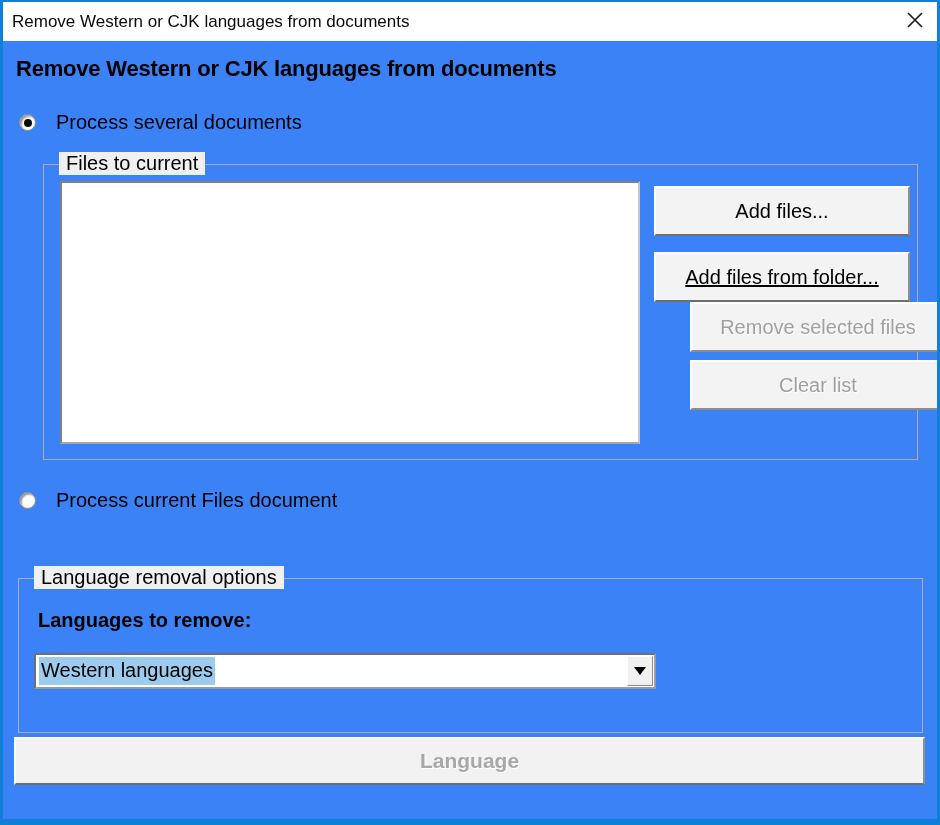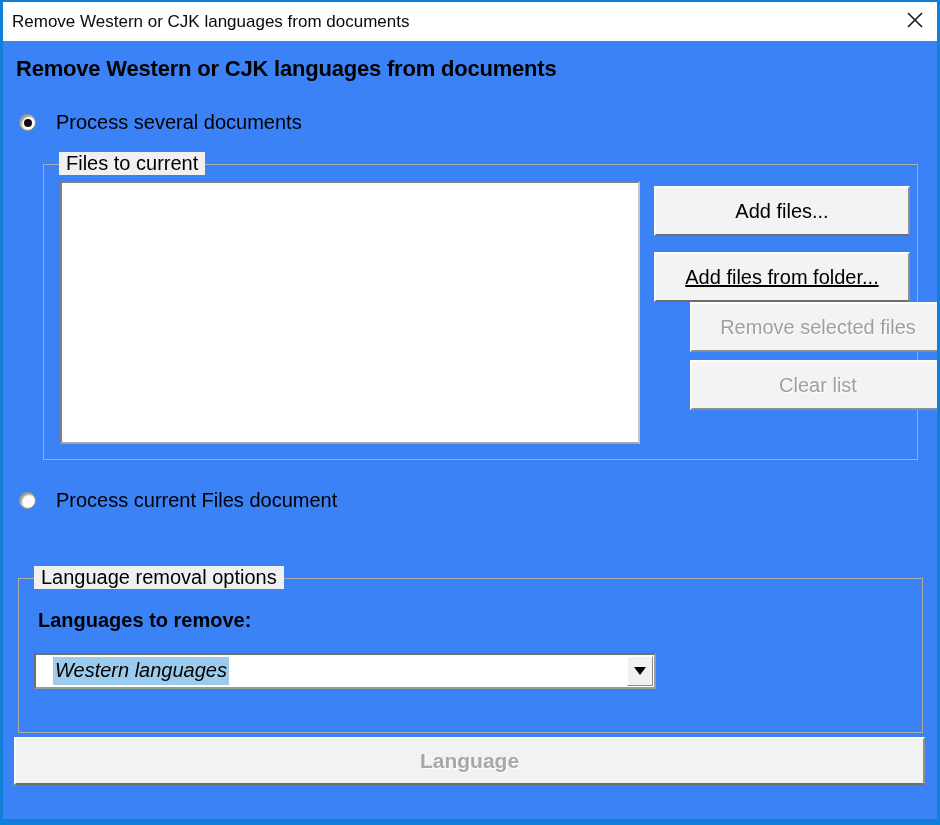--- a/index.html
+++ b/index.html
@@ -65,21 +65,21 @@
     border-color:#ffffff #a9a9a9 #8d8d8d #ffffff;
     margin-left:36px;
   }
   
   .field-label{position:absolute;left:19px;top:30px;font-size:20px;color:#000;font-weight:bold;}
   .combo{
     position:absolute;left:15px;top:74px;width:622px;height:36px;box-sizing:border-box;
     background:#ffffff;border:2px solid;border-color:#6f6f6f #9a9a9a #9a9a9a #6f6f6f;
     display:flex;align-items:stretch;
   }
-  .combo-field{flex:1;display:flex;align-items:center;padding-left:17px;overflow:hidden;font-style:italic;}
+  .combo-field{flex:1;display:flex;align-items:center;padding-left:3px;overflow:hidden;}
   .combo-selected{
     font-size:20px;color:#000;background:#9ccbee;padding:2px 2px 3px 2px;white-space:nowrap;
   }
   .combo-btn{
     width:26px;margin:1px;background:#f1f1f1;box-sizing:border-box;
     border:1px solid;border-color:#ffffff #8a8a8a #8a8a8a #ffffff;
     display:flex;align-items:center;justify-content:center;flex:0 0 auto;
   }
   .caret-down{
     width:0;height:0;border-left:6px solid transparent;border-right:6px solid transparent;

